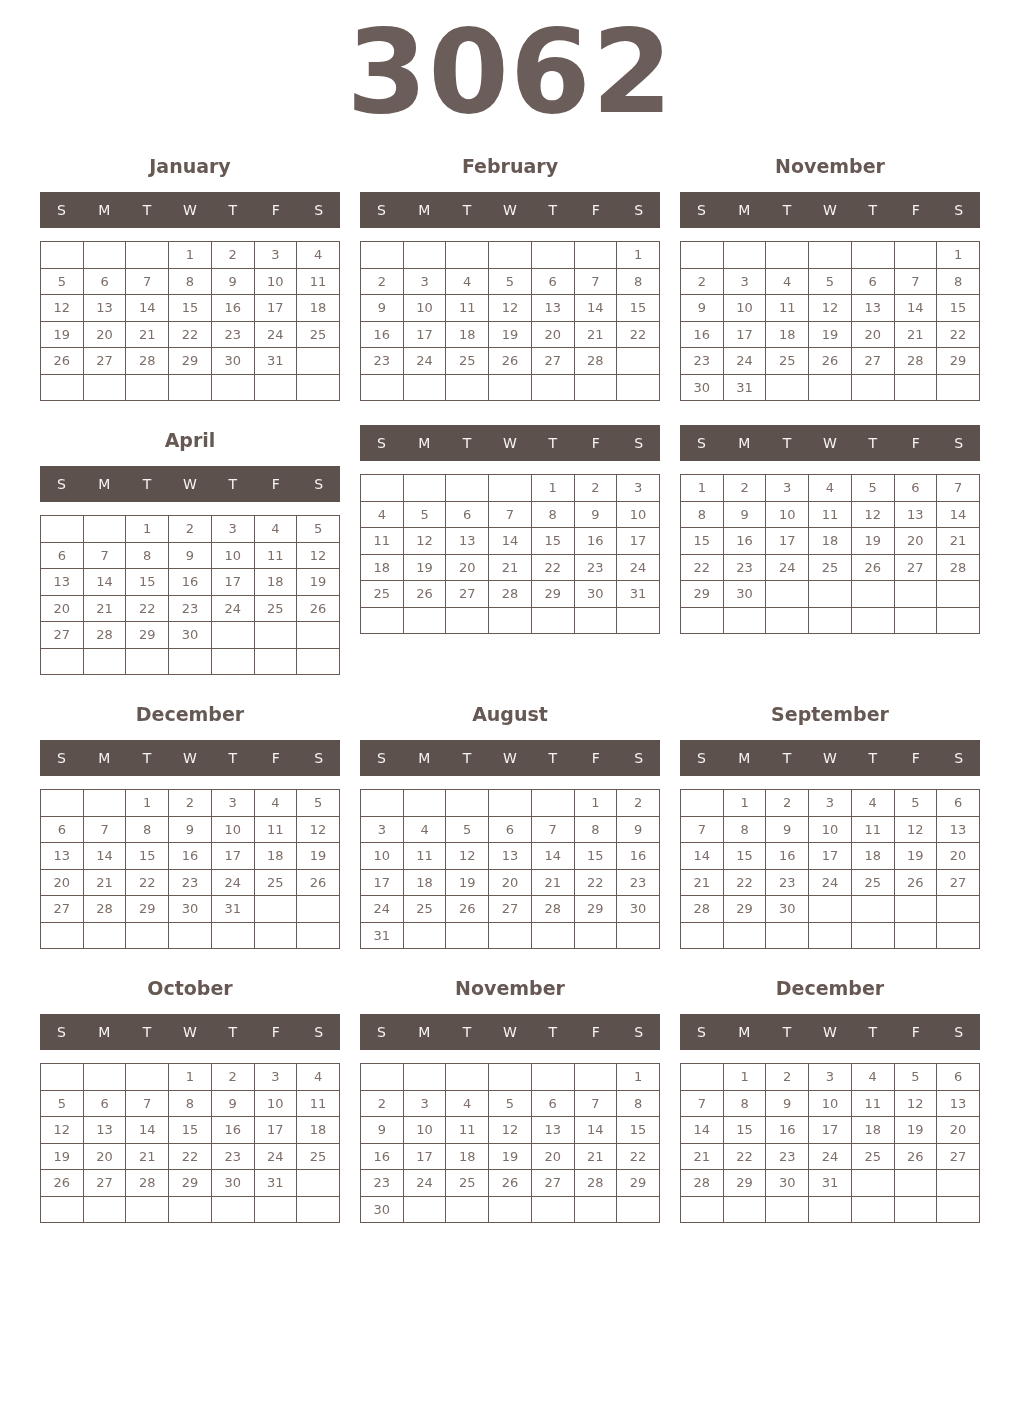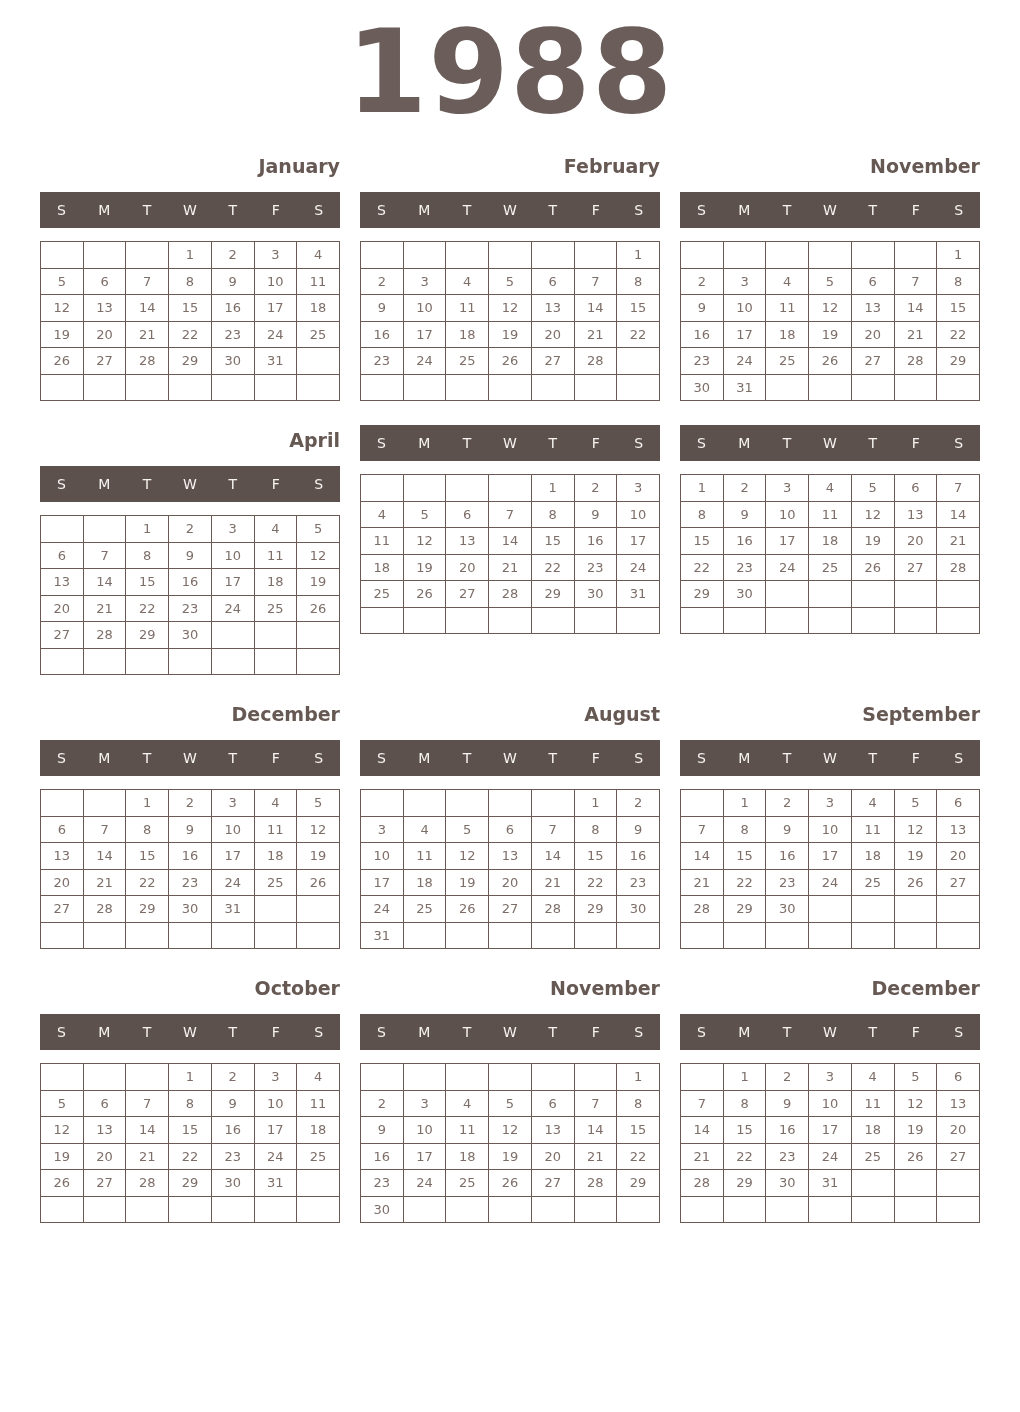--- a/index.html
+++ b/index.html
@@ -31,21 +31,21 @@
   }
   .months-grid{
     display:grid;
     grid-template-columns:repeat(3,300px);
     column-gap:20px;
     row-gap:24px;
   }
   .month-block{width:300px;}
   .month-title{
     margin:4px 0 15px 0;
-    text-align:right;
+    text-align:center;
     font-size:19px;
     font-weight:bold;
     color:var(--title-color);
   }
   .weekday-band{
     display:grid;
     grid-template-columns:repeat(7,1fr);
     align-items:center;
     height:36px;
     background:var(--band-bg);
@@ -69,21 +69,21 @@
     vertical-align:middle;
     font-size:13px;
     color:var(--day-color);
     background:#ffffff;
   }
 </style>
 </head>
 <body>
 
 <div class="page">
-  <h1 class="year-title">1988</h1>
+  <h1 class="year-title">3062</h1>
 
   <div class="months-grid">
   <div class="month-block">
     <div class="month-title">January</div>
     <div class="weekday-band">
           <div class="dh">S</div>
           <div class="dh">M</div>
           <div class="dh">T</div>
           <div class="dh">W</div>
           <div class="dh">T</div>

